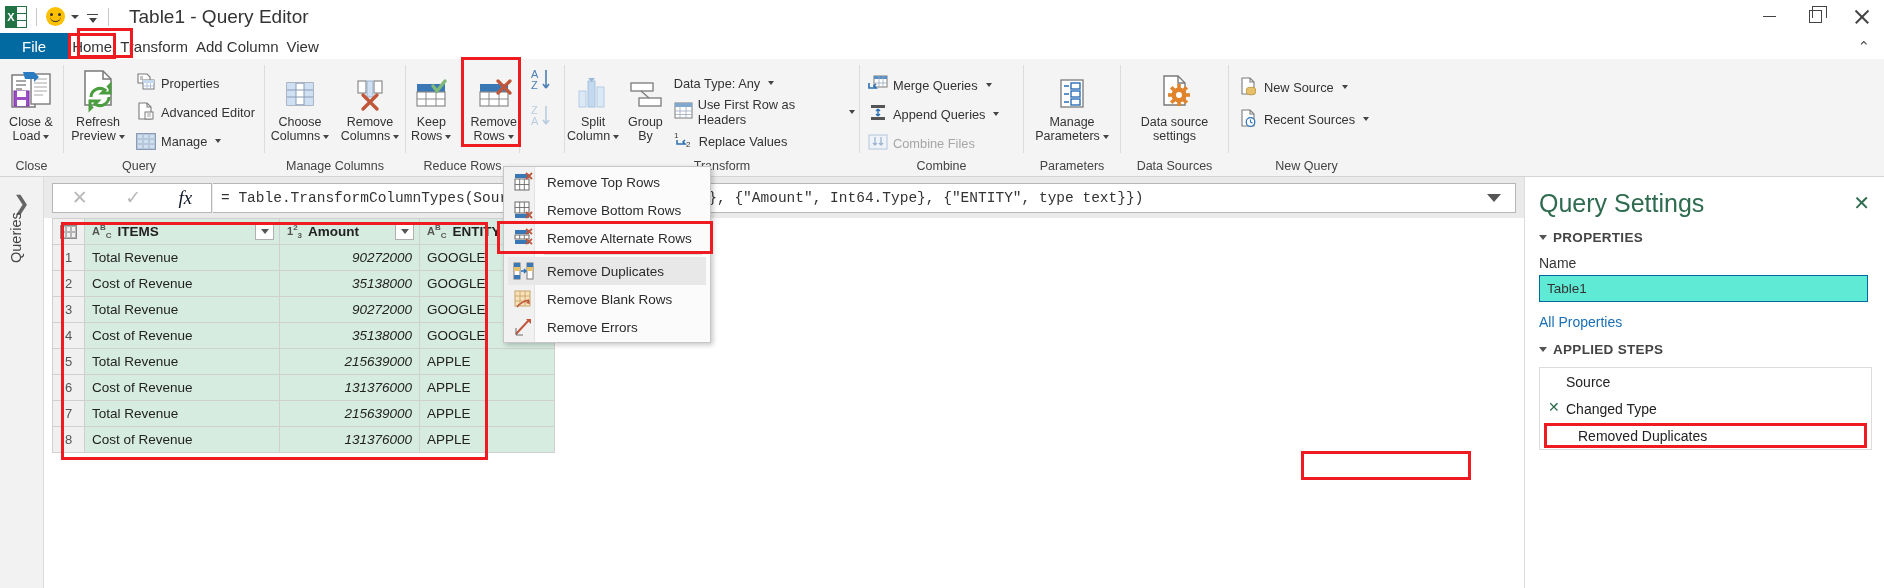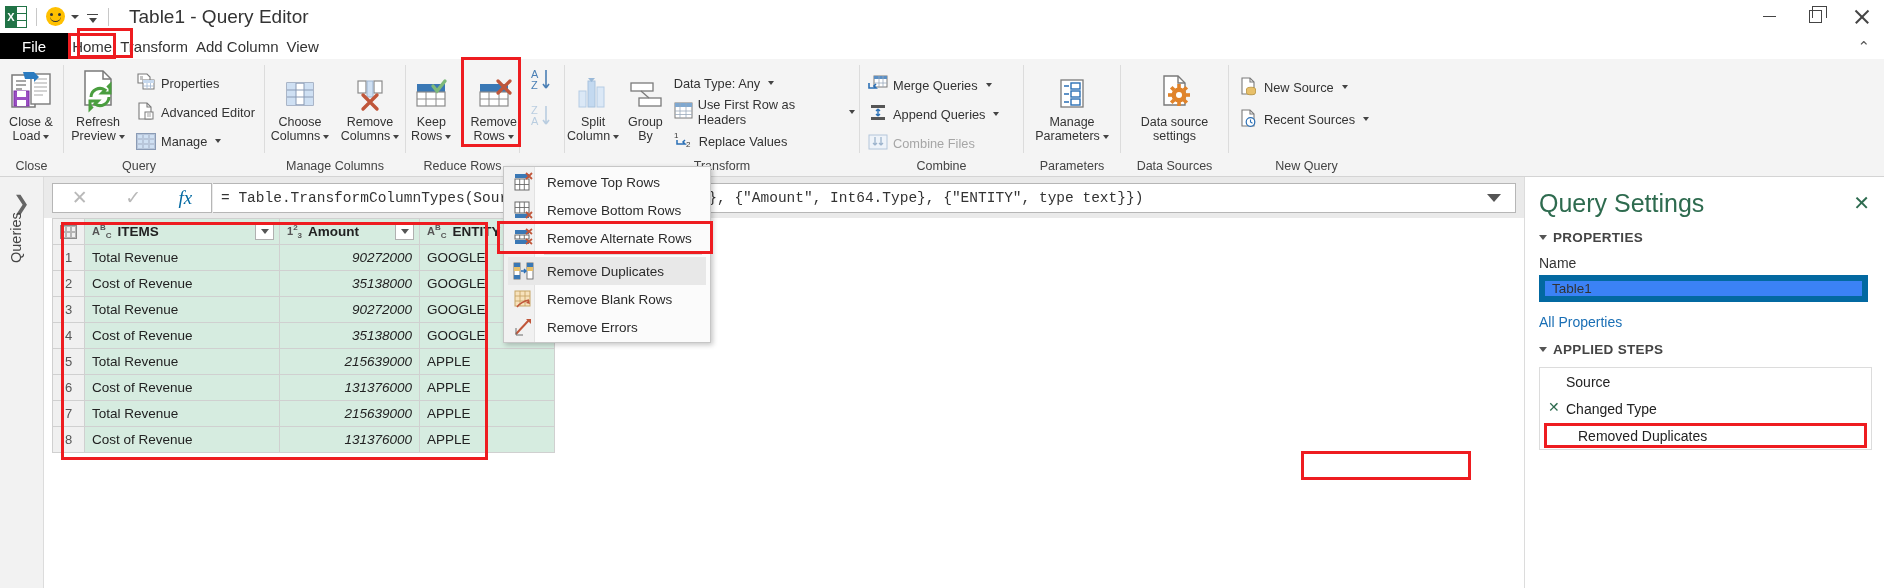--- a/index.html
+++ b/index.html
@@ -37,21 +37,21 @@
   .wb-min{ width:13px;height:1.5px;background:#444; }
   .wb-max{ width:13px;height:13px;border:1.5px solid #444; position:relative;}
   .wb-max:before{content:"";position:absolute;left:2px;top:-5px;width:13px;height:11px;border:1.5px solid #444;border-bottom:none;}
   .wb-close{ position:relative; width:15px;height:15px;}
   .wb-close:before,.wb-close:after{content:"";position:absolute;left:-1px;top:7px;width:18px;height:1.6px;background:#444;}
   .wb-close:before{transform:rotate(45deg);} .wb-close:after{transform:rotate(-45deg);}
 
   
   .tabrow{ height:26px; display:flex; align-items:flex-end; background:#fff; position:relative; }
   .tab{ height:26px; padding:0 4px; font-size:15px; display:flex;align-items:center; color:#333; cursor:default;}
-  .tab.file{ background:#000000; color:#fff; padding:0 22px; height:26px; }
+  .tab.file{ background:#0369a1; color:#fff; padding:0 22px; height:26px; }
   .tab.active{ background:#fff; position:relative; }
   .tab.active:after{ content:""; position:absolute; inset:0; border:3px solid #ee1c20; }
   .collapse-ribbon{ position:absolute; right:14px; bottom:3px; color:#555; font-size:15px;}
 
   
   .ribbon{ height:118px; background:#f4f4f4; border-bottom:1px solid #d4d4d4; display:flex; position:relative; }
   .rgroup{ position:relative; height:118px; display:flex; flex-direction:column; }
   .rgroup .gcontent{ flex:1; display:flex; align-items:flex-start; padding-top:5px; }
   .rgroup .glabel{ height:19px; font-size:12.5px; color:#444; text-align:center; line-height:17px; }
   .gdiv{ width:1px; background:#dcdcdc; height:88px; margin-top:6px; }
@@ -79,21 +79,21 @@
   .workspace{ position:absolute; left:0; top:177px; right:0; bottom:0; display:flex; background:#fff; }
   .queries-rail{ width:44px; background:#f2f2f2; border-right:1px solid #dcdcdc; position:relative;}
   .queries-rail .chev{ position:absolute; left:13px; top:14px; font-size:20px; color:#666; }
   .queries-rail .vtext{ position:absolute; left:8px; top:86px; transform:rotate(-90deg); transform-origin:left top;
         font-size:14.5px; color:#444; white-space:nowrap;}
   .center{ flex:1; position:relative; background:#fff; }
 
   .fbar{ height:41px; display:flex; align-items:center; background:#eaeaea; padding:0 8px; }
   .fbtns{ width:160px; height:30px; background:#fff; border:1px solid #b6b6b6; display:flex; align-items:center; justify-content:space-around; }
   .fbtns span{ font-size:19px; color:#b9b9b9; }
-  .fbtns .fx{ font-style:italic; font-family:"Liberation Serif", serif; color:#0369a1; font-size:19px;}
+  .fbtns .fx{ font-style:italic; font-family:"Liberation Serif", serif; color:#0f172a; font-size:19px;}
   .finput{ flex:1; height:30px; background:#fff; border:1px solid #b6b6b6; border-left:none; margin-left:1px;
        display:flex; align-items:center; padding:0 8px; font-family:"Liberation Mono", monospace; font-size:14.5px; color:#333;}
   .fexpand{ width:0;height:0;border-left:7px solid transparent;border-right:7px solid transparent;border-top:8px solid #555; margin-right:6px;}
 
   
   .grid-wrap{ position:absolute; left:8px; top:41px; right:0; bottom:0; overflow:hidden;}
   table.pq{ border-collapse:collapse; font-size:13.5px; }
   table.pq th, table.pq td{ border:1px solid #d0d0d0; height:26px; }
   table.pq thead th{ background:#d6ece0; font-weight:bold; text-align:left; padding:0 7px; color:#222; position:relative;}
   table.pq thead th.rowhdr{ width:30px; background:#f0f0f0; }
@@ -109,21 +109,21 @@
   .corner-ico{ width:17px;height:14px;border:1px solid #8a8a8a;display:grid;grid-template-columns:1fr 1fr 1fr;grid-template-rows:1fr 1fr;}
   .corner-ico div{ border:0.5px solid #b5b5b5;}
 
   
   .qsettings{ width:360px; border-left:1px solid #dcdcdc; background:#fff; position:relative; padding:0 0 0 0;}
   .qs-title{ font-size:25px; color:#2e6b4f; padding:12px 0 0 14px; }
   .qs-close{ position:absolute; right:14px; top:14px; font-size:20px; color:#2e6b4f; }
   .qs-sect{ font-size:13.5px; color:#444; font-weight:bold; letter-spacing:.3px; padding:12px 0 4px 14px; display:flex; align-items:center; gap:6px;}
   .tri{ width:0;height:0;border-left:4px solid transparent;border-right:4px solid transparent;border-top:5px solid #555;}
   .qs-label{ font-size:14px; color:#333; padding:6px 0 4px 14px;}
-  .qs-input{ margin:0 16px 0 14px; height:27px; border:6px solid #0369a1; background:#3b82f6; display:flex; align-items:center;
+  .qs-input{ margin:0 16px 0 14px; height:27px; border:1px solid #0369a1; background:#5eead4; display:flex; align-items:center;
       padding:0 7px; font-size:13.5px; color:#333;}
   .qs-link{ font-size:14px; color:#1a6fb5; padding:12px 0 0 14px; }
   .steps{ margin:6px 12px 0 14px; border:1px solid #dcdcdc; }
   .step{ height:27px; display:flex; align-items:center; font-size:14px; color:#222; padding-left:26px; position:relative; background:#fff;}
   .step.sub{ padding-left:38px;}
   .step .xmark{ position:absolute; left:8px; top:6px; width:12px; height:12px; color:#2e6b4f; font-size:14px; line-height:12px;}
   .step-hl{ position:relative; }
   .step-hl:after{ content:""; position:absolute; left:4px; right:4px; top:1px; bottom:1px; border:3px solid #ee1c20; pointer-events:none;}
 
   

